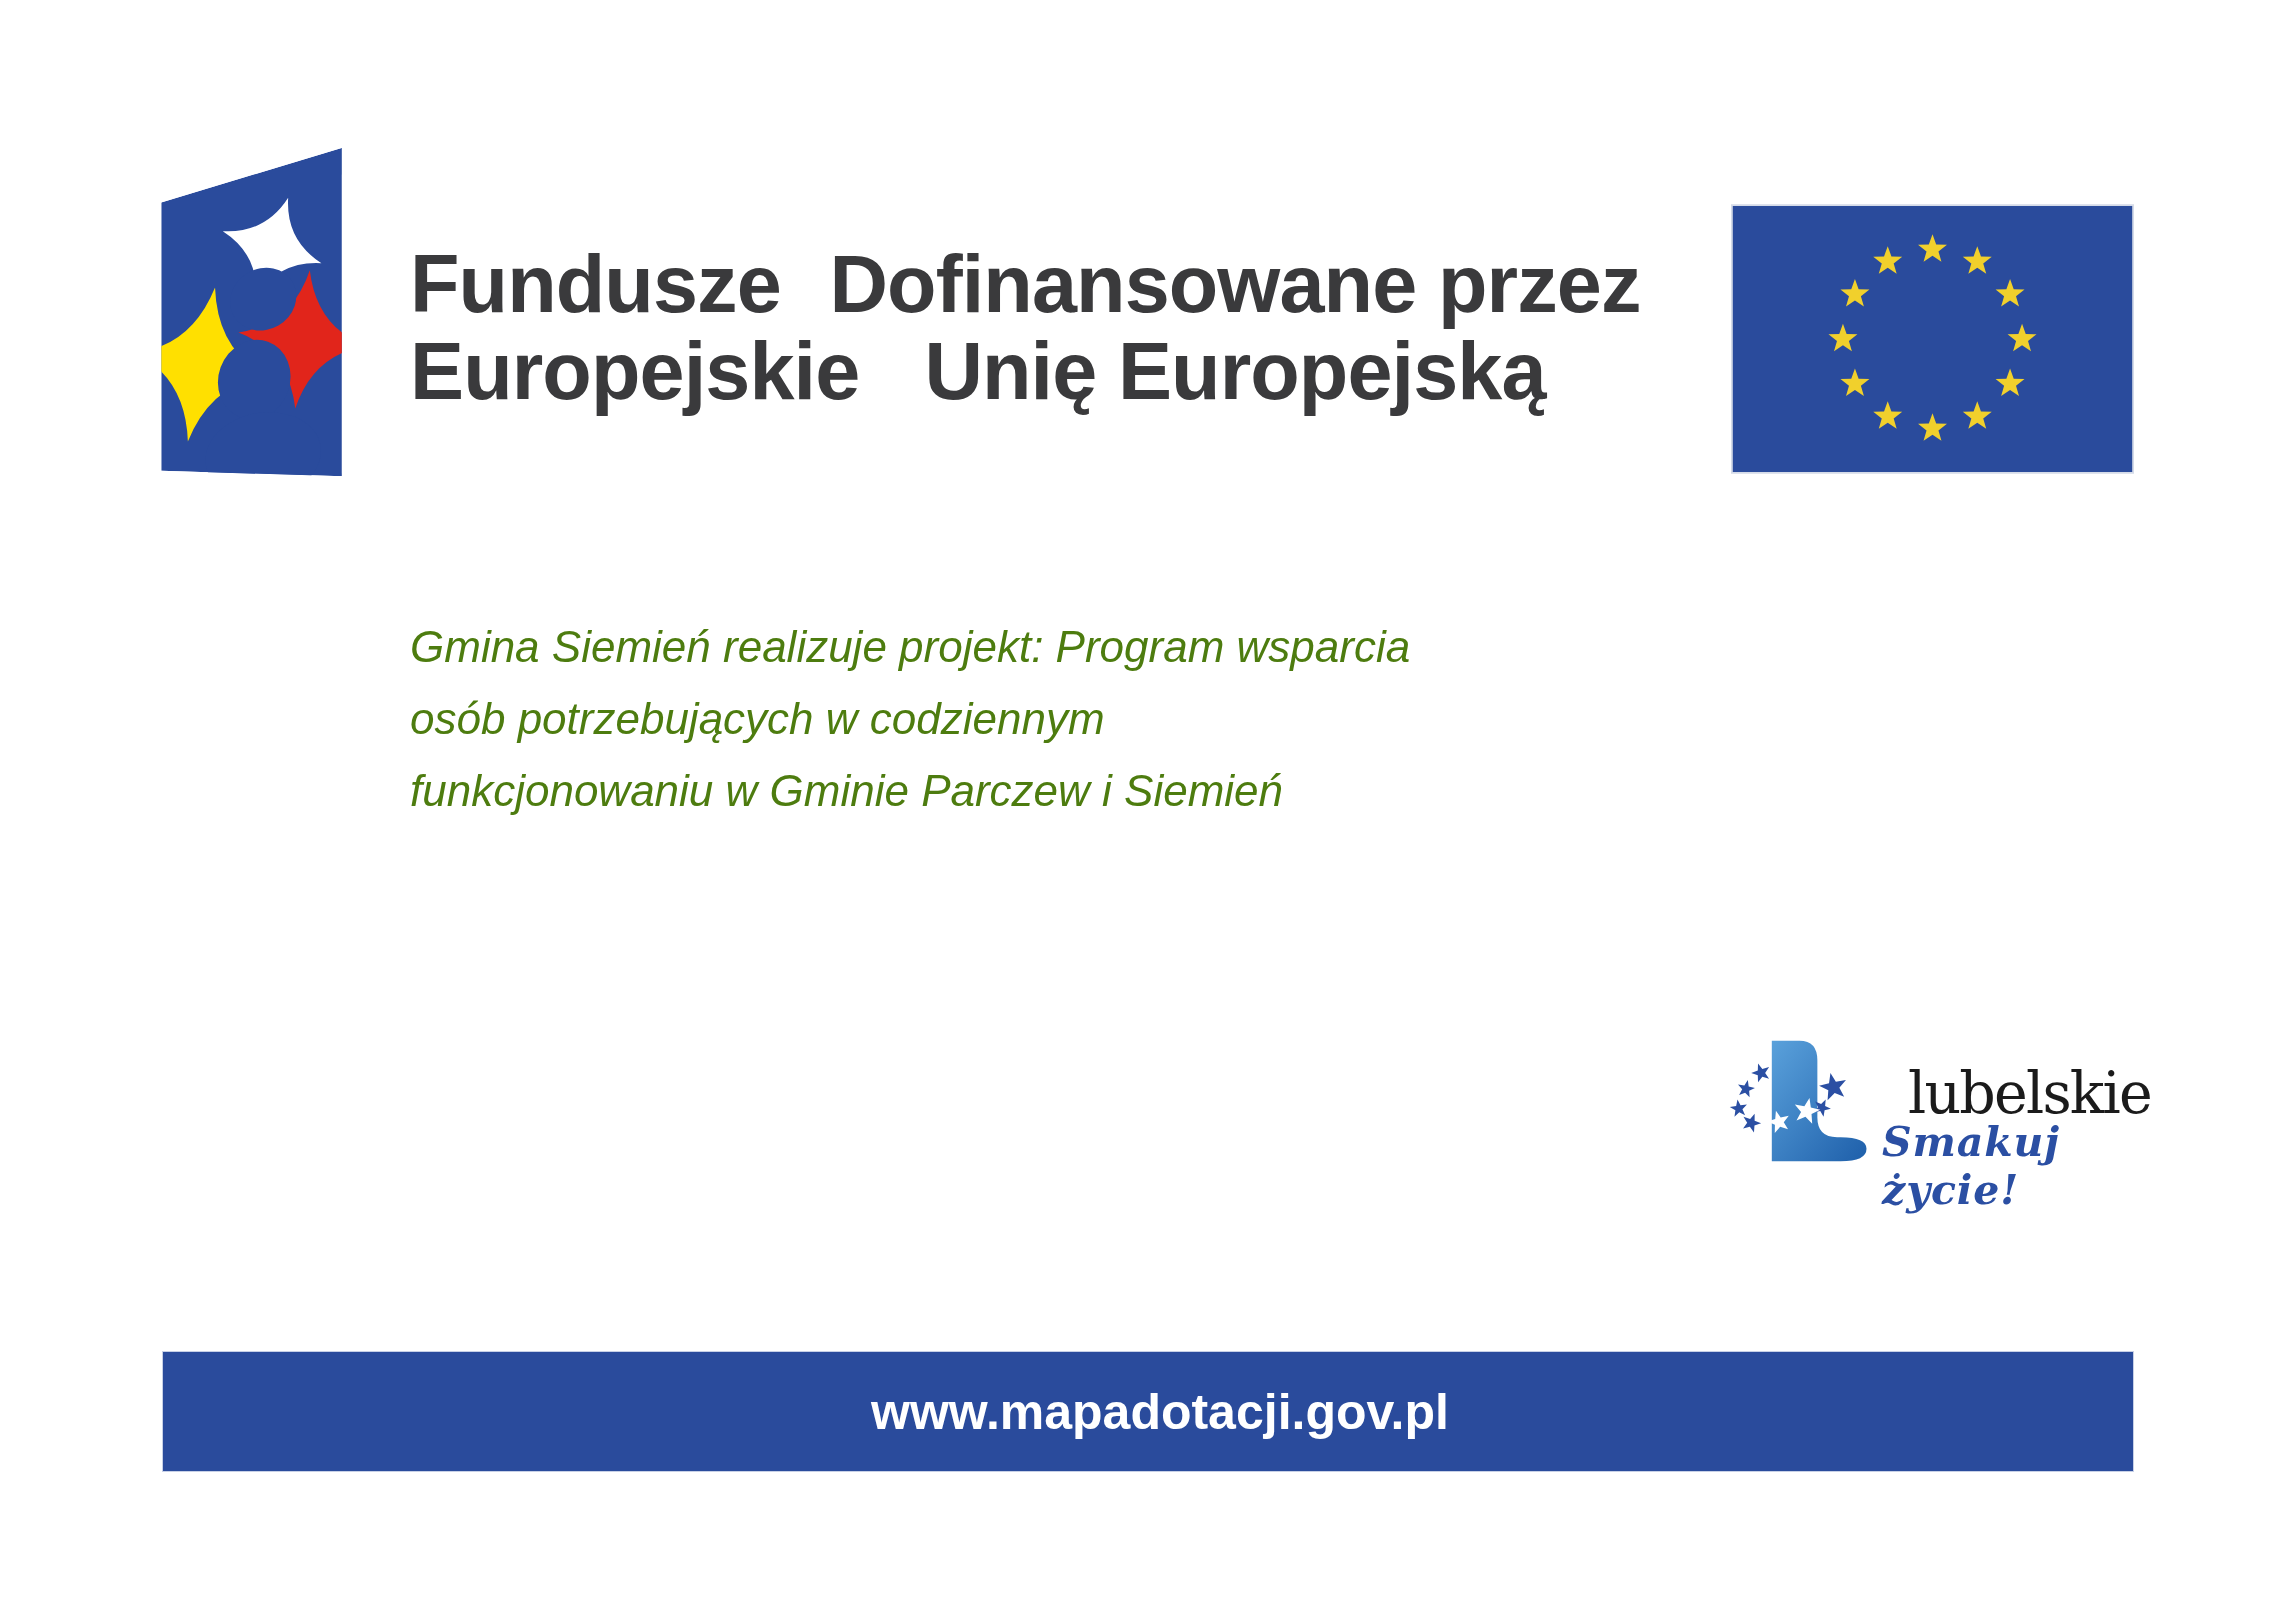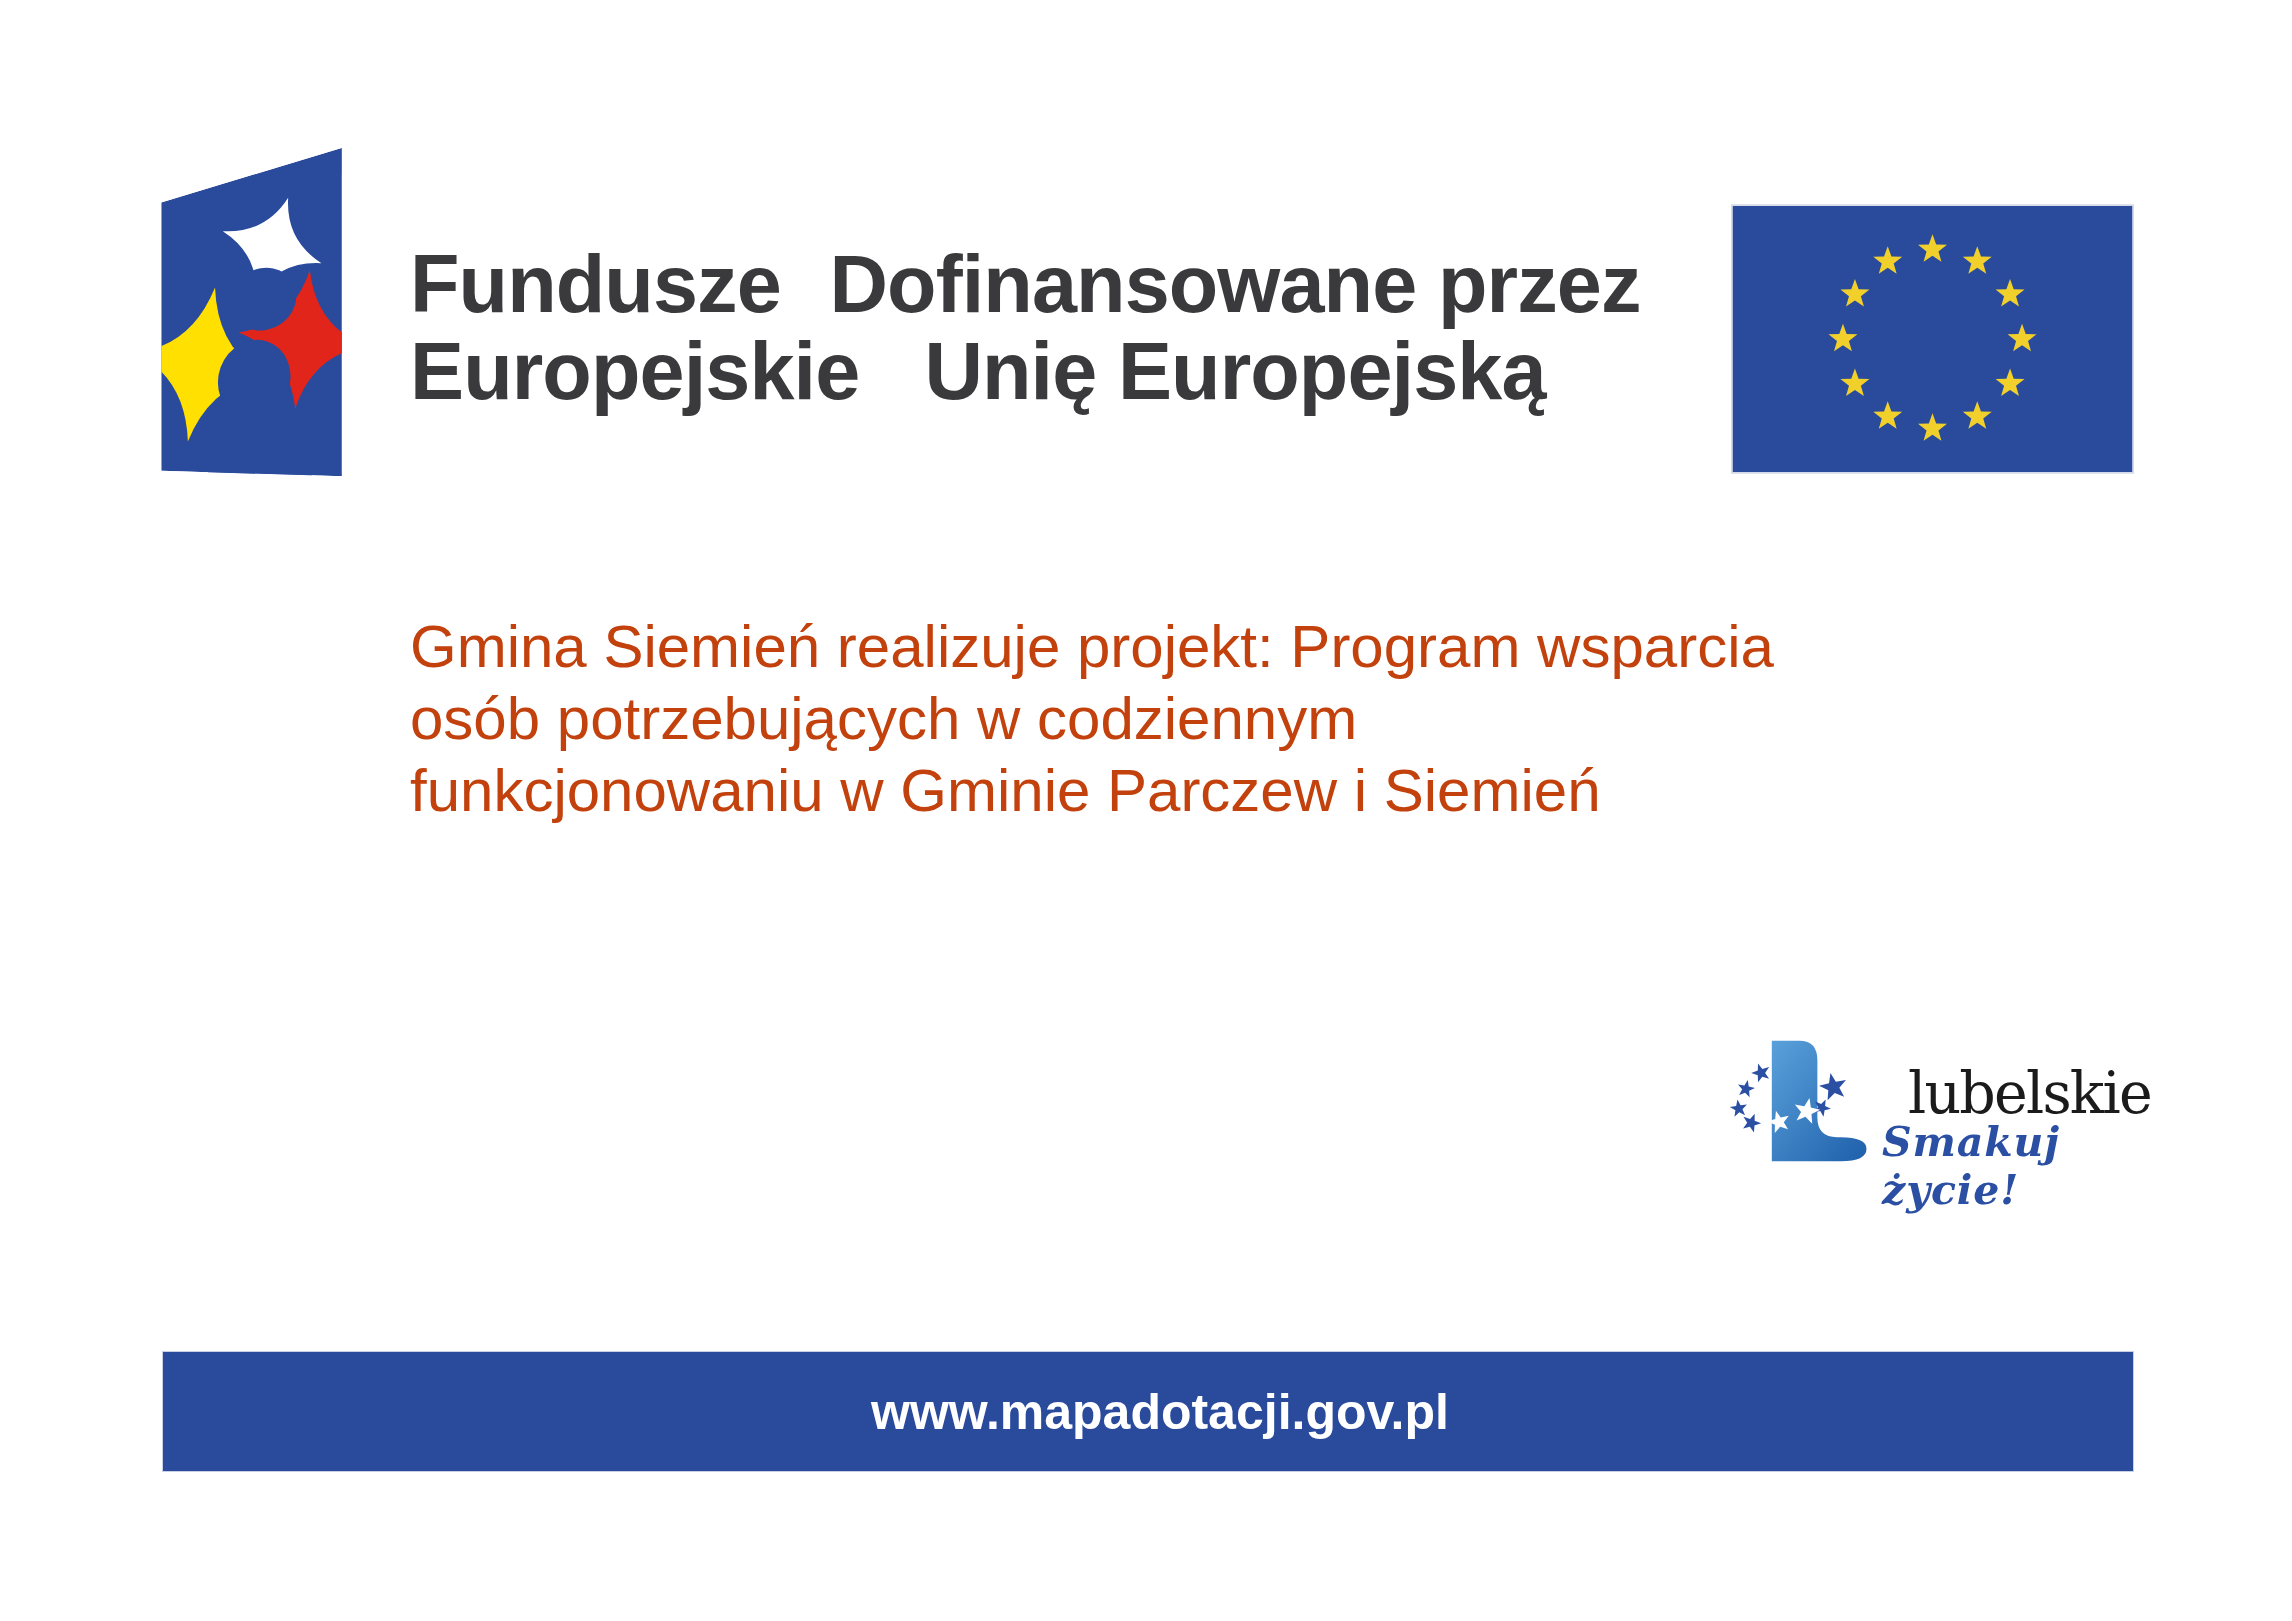--- a/index.html
+++ b/index.html
@@ -20,22 +20,22 @@
     line-height:87px;
     color:#3A3A3C;
     letter-spacing:-0.9px;
   }
   #header-left{left:410px;top:241px;}
   #header-right{left:806px;width:858px;top:241px;text-align:center;}
 
   
   #project-description{
     left:410px;top:611px;width:1397px;
-    font-size:60px;line-height:72px;
-    color:#c2410c;font-weight:400;
+    font-size:44px;line-height:72px;
+    color:#4d7c0f;font-weight:400;font-style:italic;
   }
   #funding-block{
     left:410px;top:1066px;width:1075px;
     font-size:54px;line-height:59px;
     color:#141414;font-weight:400;
   }
 
   
   #eu-flag{left:1731px;top:204px;}
 

